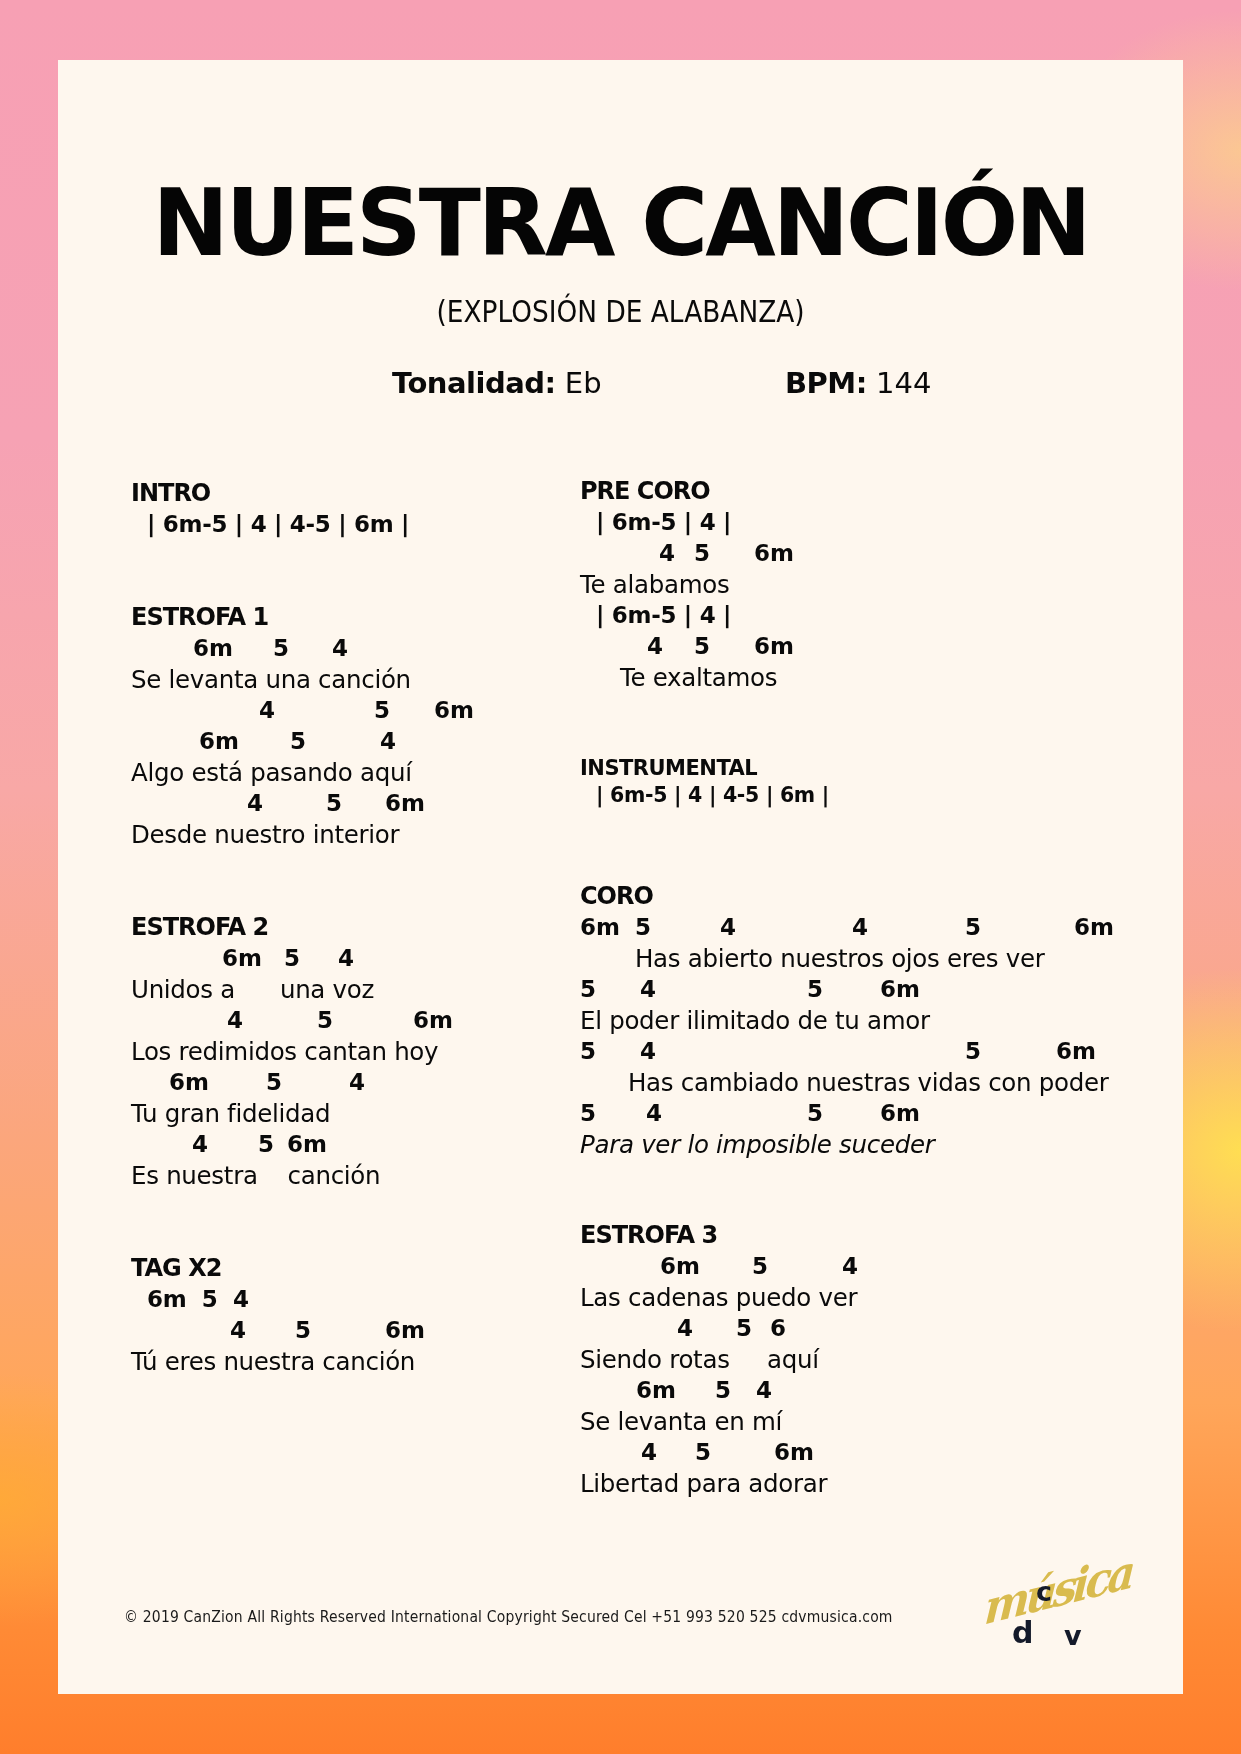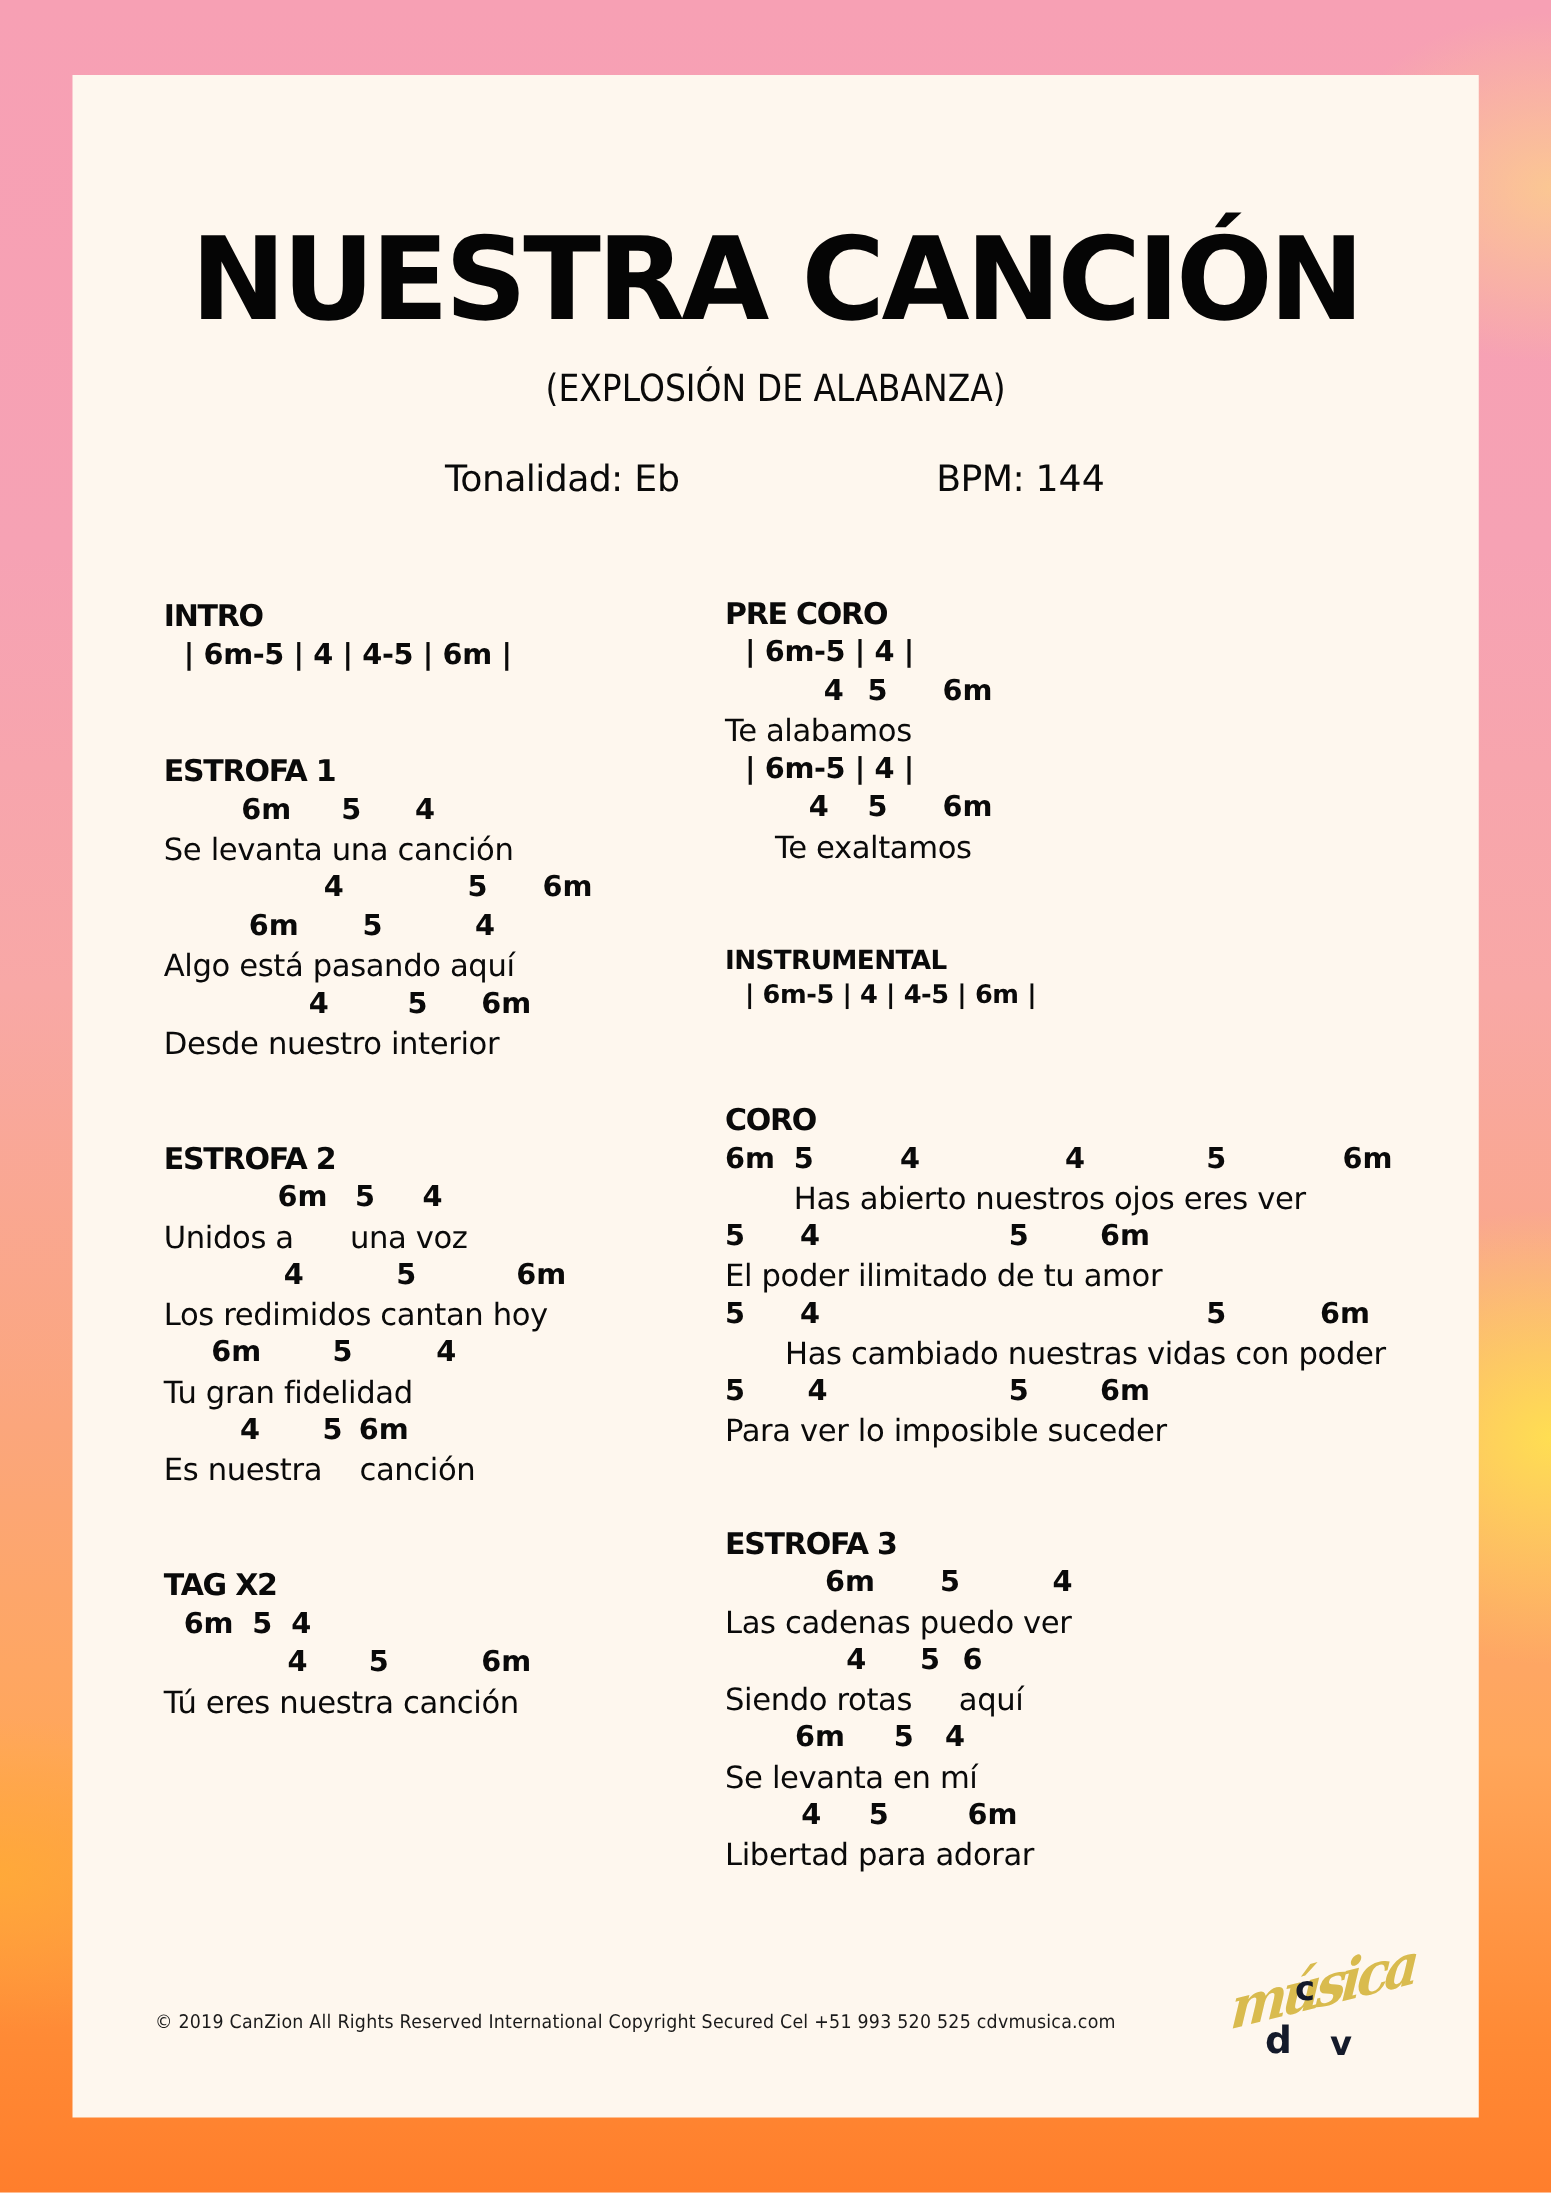--- a/index.html
+++ b/index.html
@@ -24,21 +24,21 @@
   }
   .subtitle {
     position:absolute; left:0; top:294px; width:1241px; text-align:center;
     font-family:"DejaVu Sans", sans-serif; font-size:30px; color:#0a0a0a;
     transform:scaleX(0.88); letter-spacing:0px;
   }
   .meta {
     position:absolute; top:366px; font-size:29px; color:#0a0a0a;
     font-family:"DejaVu Sans", sans-serif;
   }
-  .meta .lbl { font-weight:normal; letter-spacing:-0.5px; }
+  .meta .lbl { font-weight:bold; letter-spacing:-0.5px;margin-left:36px; }
   .meta .val { font-weight:normal; }
   .meta.key { left:356px; }
   .meta.bpm { left:749px; }
 
   .col { position:absolute; }
   .col.left { left:131px; top:478px; width:430px; }
   .col.right { left:580px; top:476px; width:560px; }
 
   .section { margin-bottom:0; }
   .sec-title {
@@ -222,21 +222,21 @@
           <span class="ch" style="left: 385px;">5</span>
           <span class="ch" style="left: 476px;">6m</span>
         </div>
         <div class="row lyric" style="white-space: pre; margin-left: 48px;">Has cambiado nuestras vidas con poder</div>
         <div class="row chords">
           <span class="ch" style="left: 0px;">5</span>
           <span class="ch" style="left: 66px;">4</span>
           <span class="ch" style="left: 227px;">5</span>
           <span class="ch" style="left: 300px;">6m</span>
         </div>
-        <div class="row lyric" style="white-space: pre;">Para ver lo imposible suceder</div>
+        <div class="row lyric" style="white-space: pre; font-style: italic;">Para ver lo imposible suceder</div>
       </div>
   </div>
   <div class="gap2" style="height:60px;"></div>
 
   <div class="section">
     <div class="sec-title">ESTROFA 3</div>
     <div>
         <div class="row chords">
           <span class="ch" style="left: 80px;">6m</span>
           <span class="ch" style="left: 172px;">5</span>

